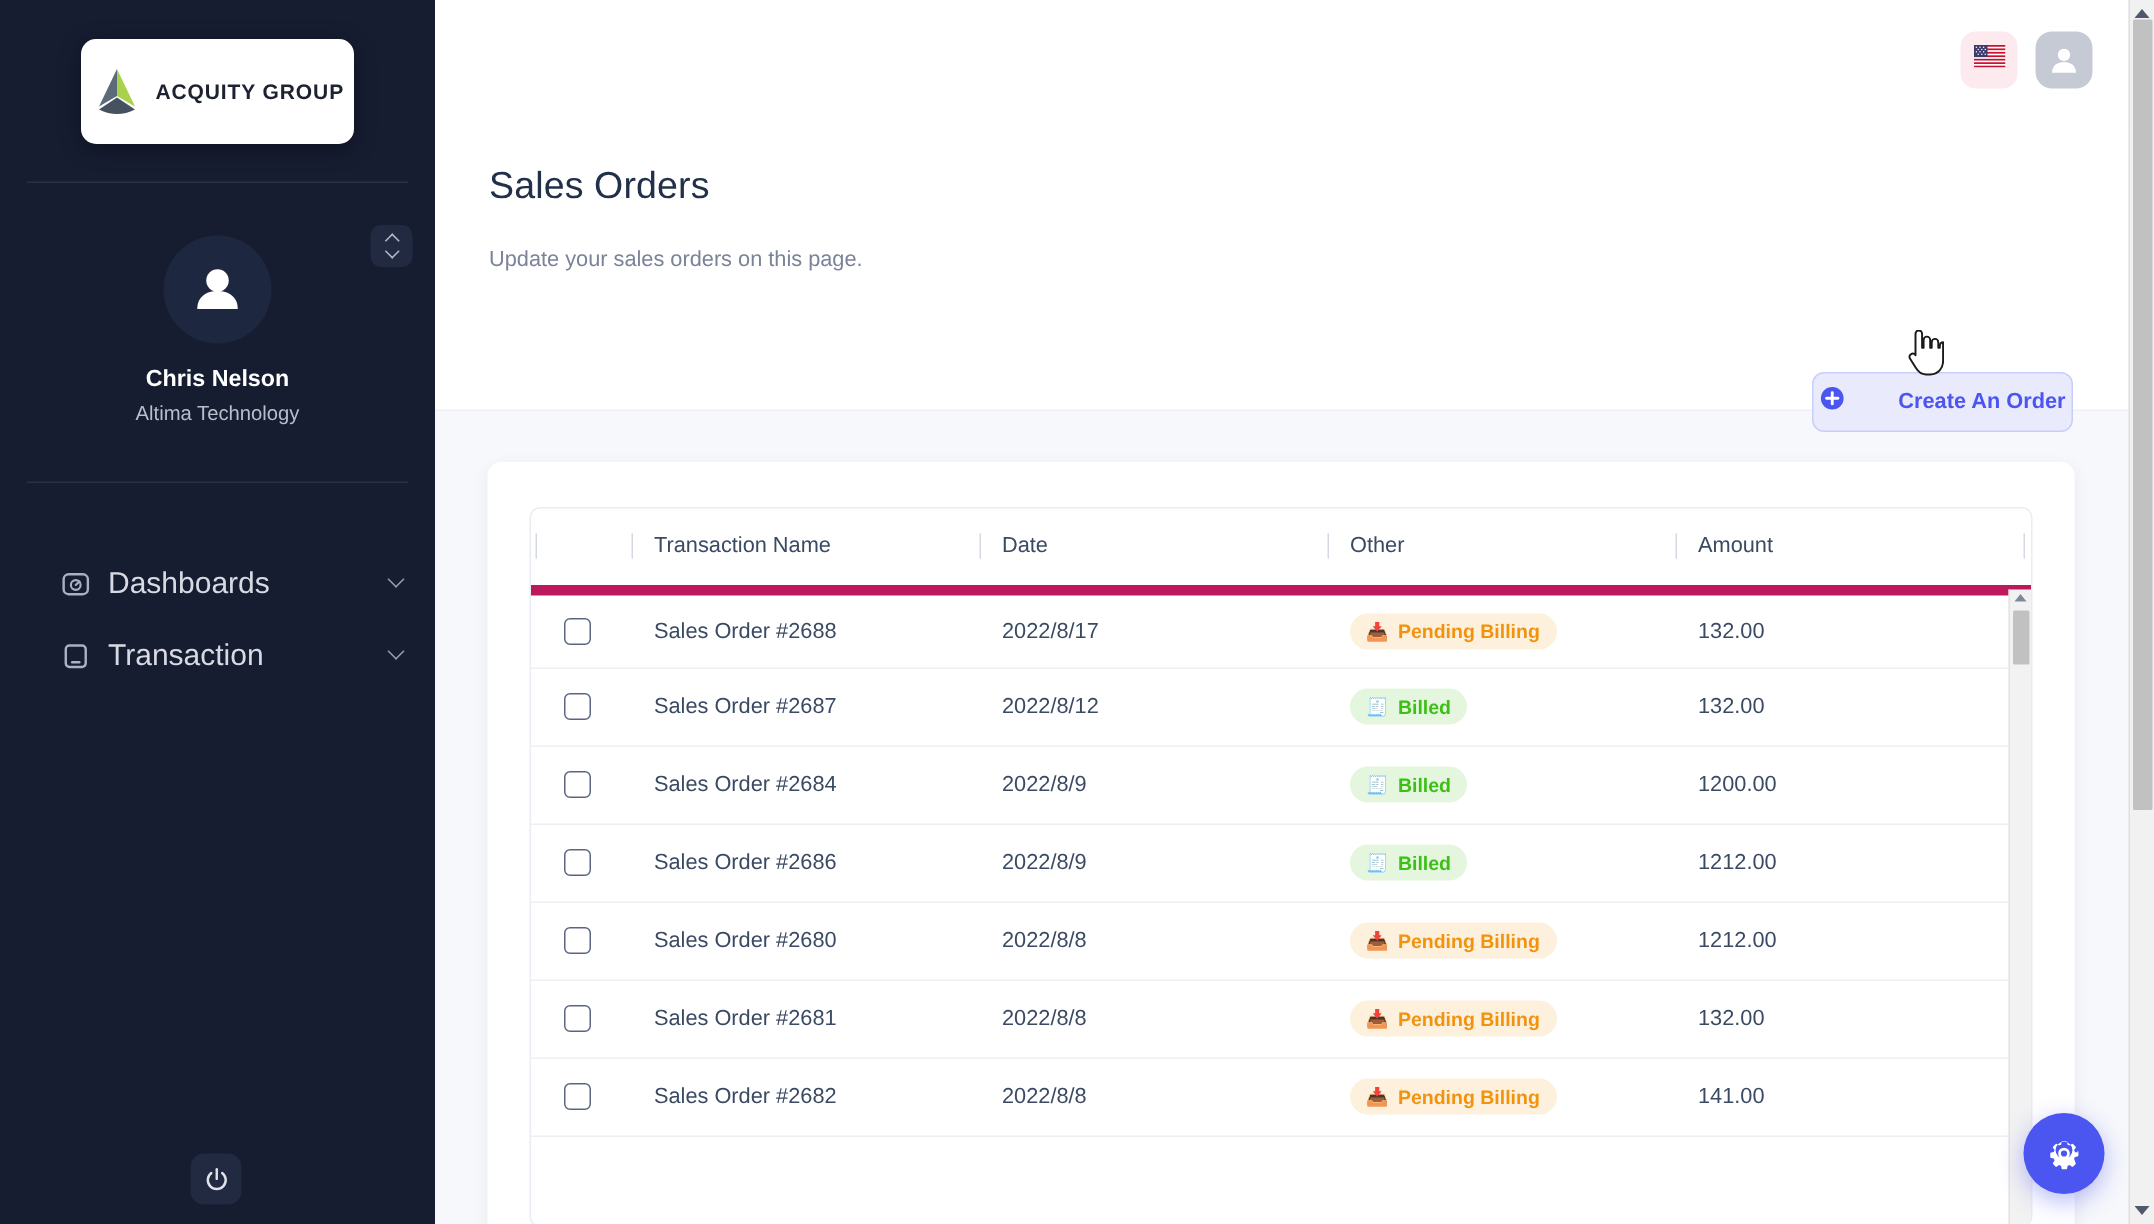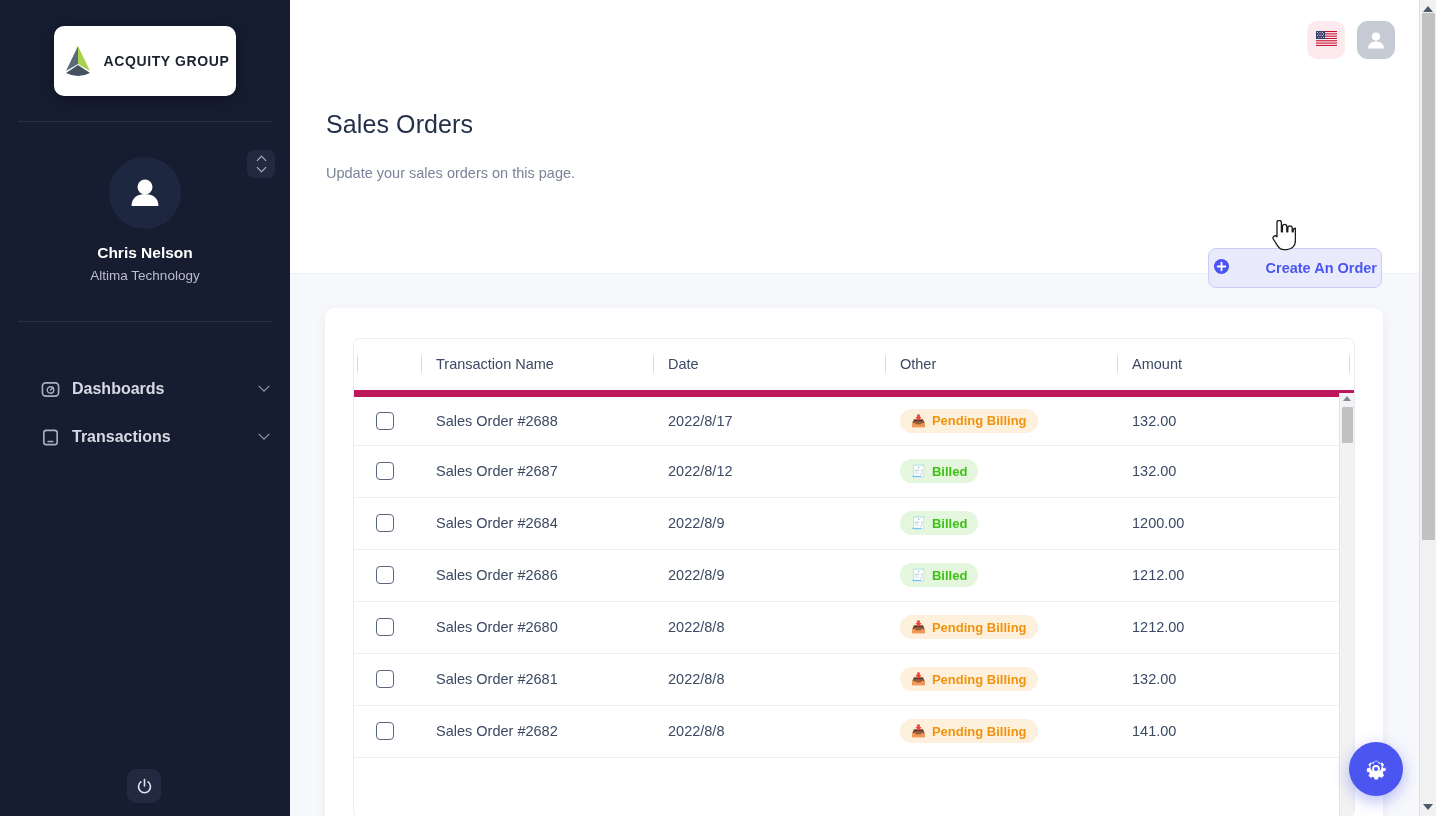--- a/index.html
+++ b/index.html
@@ -118,22 +118,22 @@
     cursor: pointer;
   }
   .nav-icon {
     width: 20px; height: 20px;
     flex: 0 0 auto;
     display: flex; align-items: center; justify-content: center;
     margin-right: 12px;
   }
   .nav-label {
     color: #d8dae3;
-    font-size: 16px;
-    font-weight: bold;
+    font-size: 20px;
+    font-weight: normal;
     flex: 1 1 auto;
   }
   .nav-caret {
     width: 8px; height: 8px;
     border-right: 1.7px solid #9ba1b4;
     border-bottom: 1.7px solid #9ba1b4;
     transform: rotate(45deg) translate(-2px,-2px);
     flex: 0 0 auto;
   }
 
@@ -438,21 +438,21 @@
         <span class="nav-caret"></span>
       </div>
 
       <div class="nav-item">
         <span class="nav-icon">
           <svg width="19" height="19" viewBox="0 0 20 20">
             <rect x="3" y="2.5" width="14" height="15" rx="2.6" fill="none" stroke="#aab0c2" stroke-width="1.7"></rect>
             <line x1="7.5" y1="14.2" x2="12.5" y2="14.2" stroke="#aab0c2" stroke-width="1.7" stroke-linecap="round"></line>
           </svg>
         </span>
-        <span class="nav-label">Transactions</span>
+        <span class="nav-label">Transaction</span>
         <span class="nav-caret"></span>
       </div>
 
 
     </nav>
 
     <div class="power-btn">
       <svg width="19" height="19" viewBox="0 0 20 20">
         <path d="M6.2 5.2 A6.3 6.3 0 1 0 13.8 5.2" fill="none" stroke="#dfe2ea" stroke-width="1.7" stroke-linecap="round"></path>
         <line x1="10" y1="2.6" x2="10" y2="9.4" stroke="#dfe2ea" stroke-width="1.7" stroke-linecap="round"></line>

